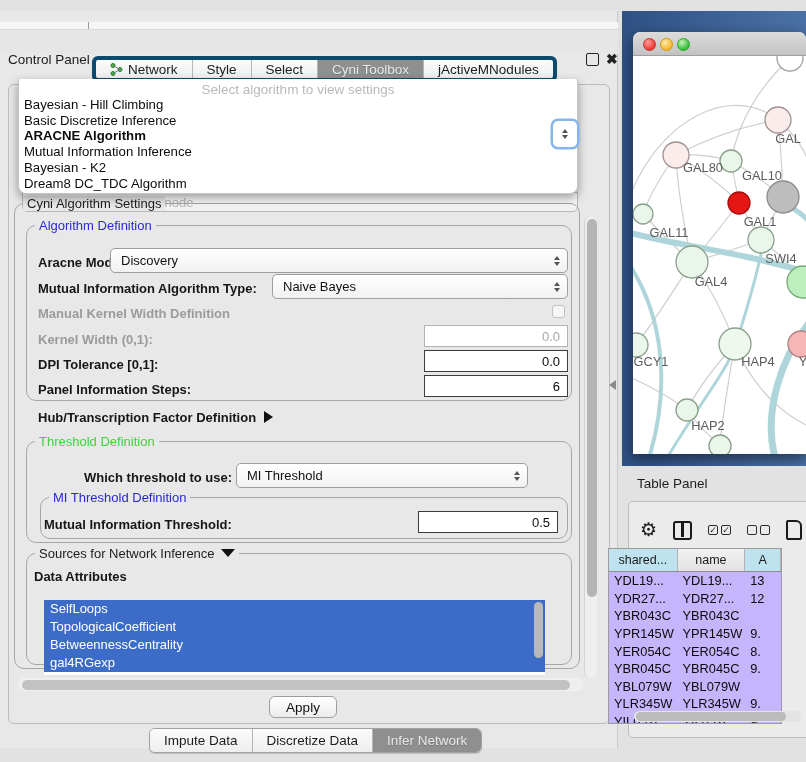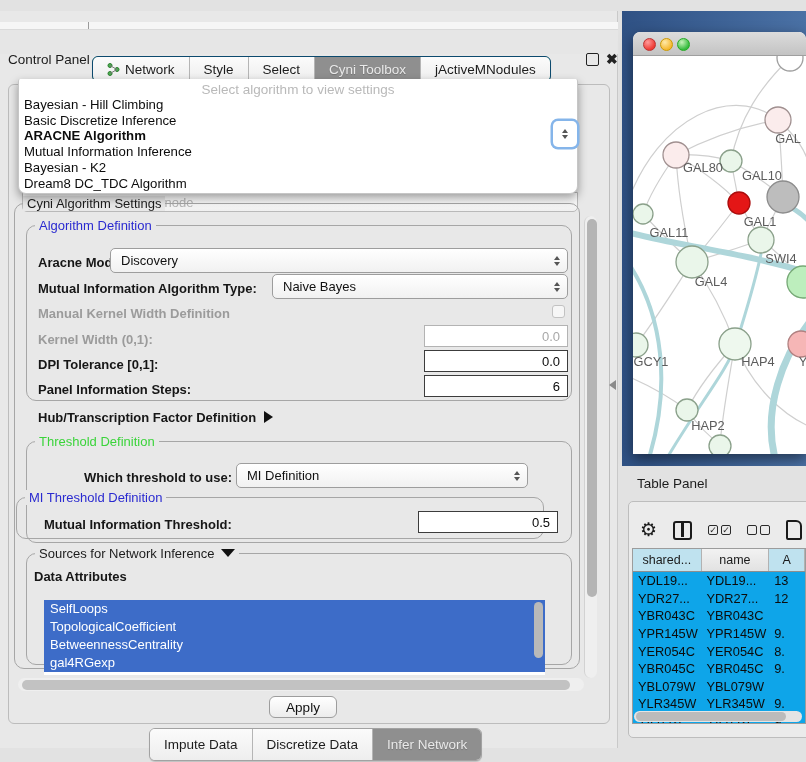--- a/index.html
+++ b/index.html
@@ -11,21 +11,21 @@
   #control-panel { left:0; top:0; width:618px; height:737px; background:#e8e8e8; border-right:1px solid #c9c9c9; }
   #top-strip { left:0; top:0; width:618px; height:8px; background:#f6f6f6; border-bottom:1px solid #dadada; }
   #top-strip .tick { position:absolute; left:88px; top:0; width:1px; height:7px; background:#9a9a9a; }
   #cp-titlebar { left:0; top:8px; width:618px; height:24px; background:#e6e6e6; }
   #cp-title { left:8px; top:11px; font-size:13.5px; color:#1c1c1c; }
   .titlebar-btn { top:12px; width:13px; height:13px; color:#222; }
   #float-icon { left:586px; border:1.5px solid #222; border-radius:2px; background:transparent; }
   #close-icon { left:606px; font-size:14px; font-weight:bold; line-height:13px; }
 
   
-  #top-tabs { left:92px; top:34px; height:26px; display:flex; border:1px solid #0c4a6e; border-radius:6px; overflow:hidden; background:#0f766e; box-shadow:0 1px 1px rgba(0,0,0,.15); }
+  #top-tabs { left:92px; top:34px; height:26px; display:flex; border:4px solid #0c4a6e; border-radius:6px; overflow:hidden; background:#0f766e; box-shadow:0 1px 1px rgba(0,0,0,.15); }
   .tab { padding:0 14px; font-size:13.5px; color:#1c1c1c; display:flex; align-items:center; gap:5px; border-right:1px solid #b5b5b5; background:linear-gradient(#fbfbfb,#eee); white-space:nowrap; }
   .tab:last-child { border-right:none; }
   .tab.sel { background:#8f8f8f; color:#e9e9e9; text-shadow:0 1px 1px rgba(0,0,0,.2); }
 
   
   #main-inset { left:8px; top:62px; width:602px; height:640px; background:#e8e8e8; border:1px solid #bcbcbc; border-radius:6px; }
 
   
   #hidden-combo { left:22px; top:170px; width:556px; height:20px; border:1px solid #b9b9b9; border-radius:0 0 5px 5px; background:linear-gradient(#fff,#f0f0f0); color:#b5b5b5; font-size:13px; padding:2px 0 0 18px; overflow:hidden; }
 
@@ -65,21 +65,21 @@
   #attr-scroll { position:absolute; right:2px; top:2px; width:9px; height:56px; background:#b9b9b9; border-radius:5px; }
 
   
   #v-scroll { left:584px; top:194px; width:13px; height:462px; background:#efefef; border-left:1px solid #d2d2d2; border-radius:7px; }
   #v-scroll .thumb { position:absolute; left:1.5px; top:3px; width:10px; height:378px; background:#b4b4b4; border-radius:6px; }
   #h-scroll { left:18px; top:656px; width:566px; height:13px; background:#efefef; border-radius:7px; }
   #h-scroll .thumb { position:absolute; left:4px; top:1.5px; width:548px; height:10px; background:#c2c2c2; border-radius:6px; }
 
   #apply-btn { left:269px; top:674px; width:68px; height:22px; background:linear-gradient(#fff,#ececec); border:1px solid #9d9d9d; border-radius:6px; font-size:13.5px; color:#111; display:flex; align-items:center; justify-content:center; }
 
-  #bottom-tabs { left:149px; top:706px; height:33px; display:flex; border:1px solid #a2a2a2; border-radius:6px; overflow:hidden; background:#f4f4f4; box-shadow:0 1px 1px rgba(0,0,0,.15); }
+  #bottom-tabs { left:149px; top:706px; height:25px; display:flex; border:1px solid #a2a2a2; border-radius:6px; overflow:hidden; background:#f4f4f4; box-shadow:0 1px 1px rgba(0,0,0,.15); }
   #splitter-arrow { left:609px; top:369px; width:0; height:0; border-top:5px solid transparent; border-bottom:5px solid transparent; border-right:7px solid #8a8a8a; }
   #corner-icon { left:8px; top:753px; width:18px; height:14px; border:1.5px solid #9a9a9a; border-radius:3px; background:#f2f2f2; }
 
   
   #net-frame { left:622px; top:0; width:184px; height:455px; background:linear-gradient(90deg,#2f5184,#4a71a5); }
   #net-window { left:633px; top:10px; width:173px; height:422px; border-radius:7px 7px 0 0; background:#fff; box-shadow:0 5px 14px rgba(0,0,0,.5); overflow:hidden; }
   #net-titlebar { left:0; top:0; width:173px; height:24px; background:linear-gradient(#dcdcdc,#c3c3c3); border-bottom:1px solid #9f9f9f; border-radius:7px 7px 0 0; position:absolute; }
   .traffic { position:absolute; top:5.5px; width:13px; height:13px; border-radius:50%; }
   #tl-red   { left:10px; background:radial-gradient(circle at 35% 30%,#ff9a9a,#ee3b34 70%); border:1px solid #b33; }
   #tl-yellow{ left:27px; background:radial-gradient(circle at 35% 30%,#ffe9a8,#f5b831 70%); border:1px solid #c90; }
@@ -91,21 +91,21 @@
   #table-section { left:618px; top:455px; width:188px; height:307px; background:#e2e2e2; }
   #table-panel-title { left:637px; top:465px; font-size:13.5px; color:#1c1c1c; }
   #table-outer { left:628px; top:490px; width:183px; height:237px; background:#ebebeb; border:1px solid #bdbdbd; border-radius:5px 0 0 5px; }
   #table-toolbar { left:640px; top:505px; width:166px; height:28px; display:flex; align-items:center; gap:16px; }
   #gear-icon { font-size:19px; color:#1a1a1a; line-height:20px; }
   #columns-icon { width:19px; height:19px; border:2.5px solid #1a1a1a; border-radius:3px; position:relative; }
   #columns-icon::after { content:""; position:absolute; left:6px; top:0; width:2.5px; height:14px; background:#1a1a1a; }
   .cb-pair { display:flex; gap:3px; }
   .cb { width:10px; height:10px; border:1.6px solid #2a2a2a; border-radius:2px; font-size:9px; line-height:8px; color:#2a2a2a; text-align:center; }
   #doc-icon { width:16px; height:20px; border:2.5px solid #1a1a1a; border-radius:2px 6px 2px 2px; }
-  #data-table { left:632px; top:537px; width:174px; height:176px; background:#0ea5e9; border:1px solid #9c9c9c; overflow:hidden; }
+  #data-table { left:608px; top:537px; width:174px; height:176px; background:#c4b5fd; border:1px solid #9c9c9c; overflow:hidden; }
   .th-row { display:flex; height:23px; border-bottom:1px solid #8e8e8e; }
   .th { font-size:12.5px; color:#1a1a1a; display:flex; align-items:center; justify-content:center; border-right:1px solid #b2b2b2; background:linear-gradient(#f2f2f2,#e2e2e2); overflow:hidden; }
   .th.hl { background:#bfe2ef; }
   .tr { display:flex; height:17.6px; }
   .td { font-size:12.8px; color:#0c0c0c; padding-left:5px; display:flex; align-items:center; white-space:nowrap; overflow:hidden; }
   #table-hscroll { left:634px; top:700px; width:168px; height:11px; background:#e4e4e4; border-radius:6px; z-index:5; }
   #table-hscroll .thumb { position:absolute; left:2px; top:1px; width:150px; height:9px; background:#bbb; border-radius:5px; }
 </style>
 </head>
 <body>
@@ -178,28 +178,28 @@
 
   <div class="flabel" style="left:38px; top:399px;">
     <span>Hub/Transcription Factor Definition</span><span class="arrow-right"></span>
   </div>
 
   <div class="group" style="left:26px; top:430px; width:546px; height:102px;">
     <span class="group-title green">Threshold Definition</span>
   </div>
   <div class="flabel" style="left:84px; top:459px;">Which threshold to use:</div>
   <div class="combo" style="left:236px; top:452px; width:292px; height:25px;">
-    <span>MI Definition</span>
+    <span>MI Threshold</span>
     <span class="stepper">
         <i class="up"></i>
         <i class="dn"></i>
       </span>
   </div>
 
-  <div class="group" style="left:16px; top:486px; width:528px; height:42px;">
+  <div class="group" style="left:40px; top:486px; width:528px; height:42px;">
     <span class="group-title blue">MI Threshold Definition</span>
   </div>
   <div class="flabel" style="left:44px; top:506px;">Mutual Information Threshold:</div>
   <div class="field" style="left:418px; top:500px; width:140px; height:22px;">0.5</div>
 
   <div class="group" style="left:26px; top:542px; width:546px; height:112px;">
     <span class="group-title"><span>Sources for Network Inference</span><span class="arrow-down"></span></span>
   </div>
   <div class="flabel" style="left:34px; top:558px;">Data Attributes</div>
   <div class="abs" id="attr-list">

